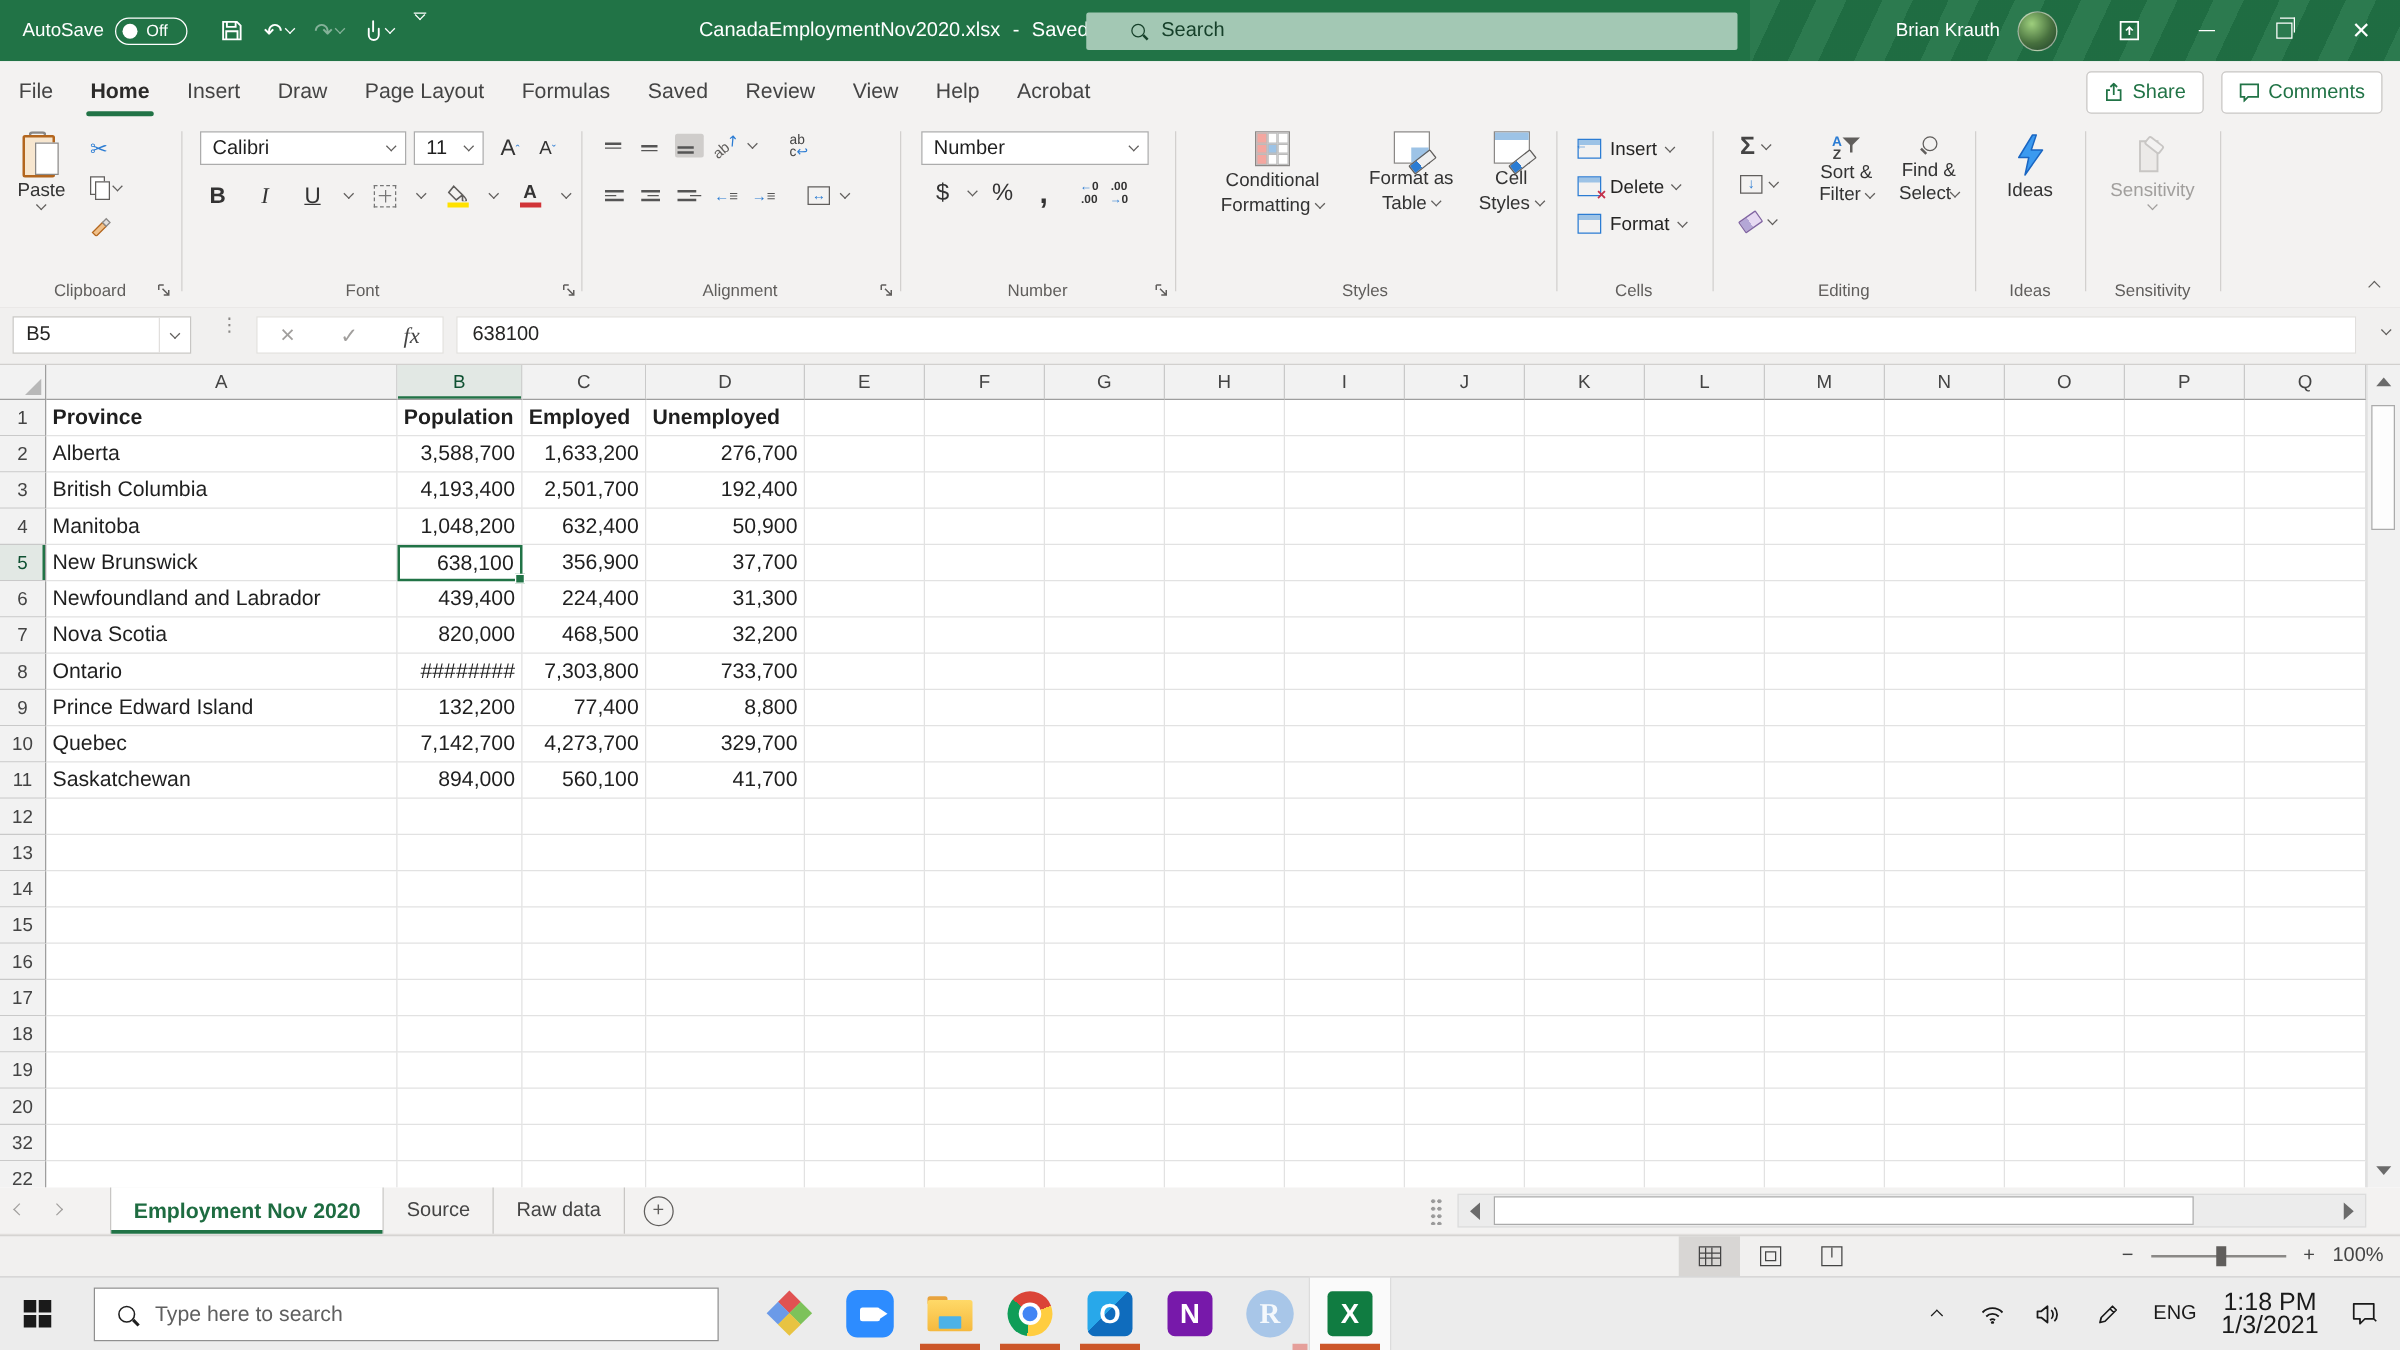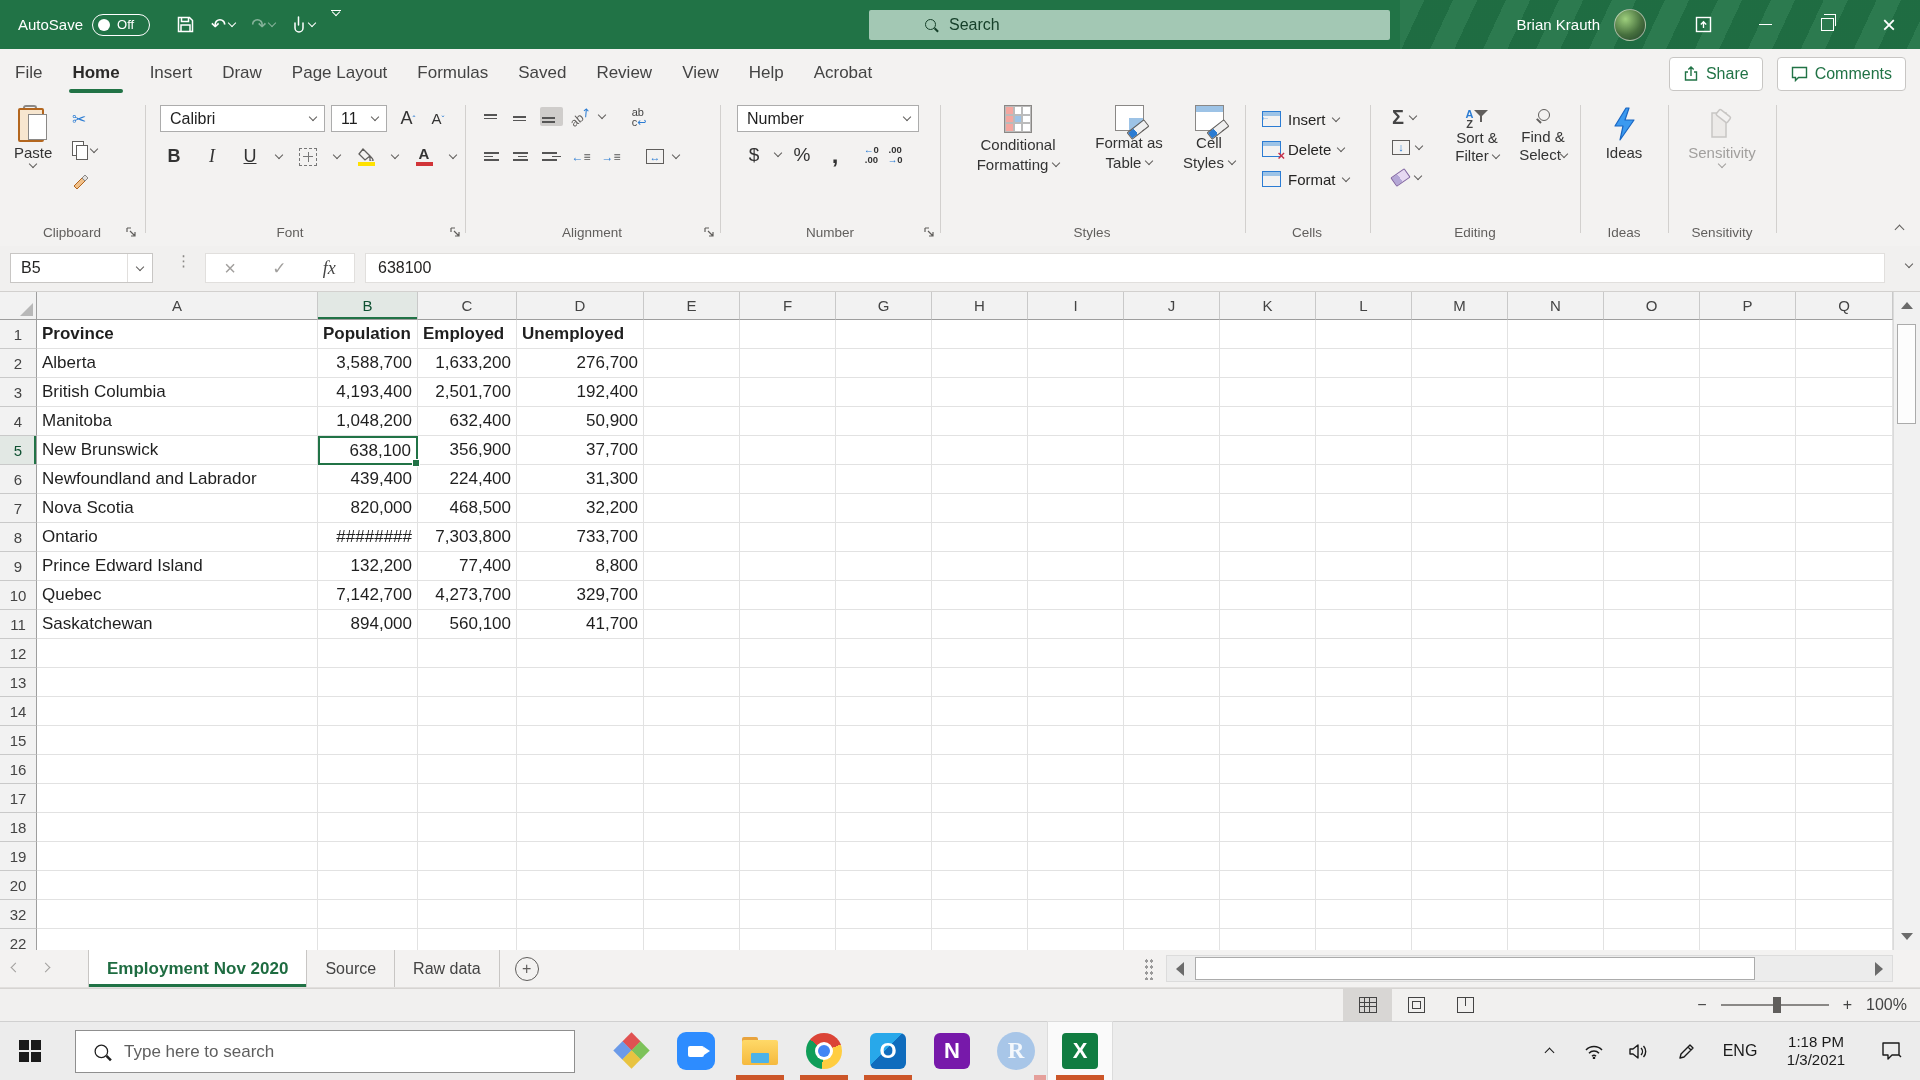--- a/index.html
+++ b/index.html
@@ -14,21 +14,21 @@
      background:repeating-linear-gradient(115deg,rgba(255,255,255,.05) 0 22px,rgba(0,0,0,.06) 22px 48px);pointer-events:none}
   .autosave{display:flex;align-items:center;gap:9px;margin-left:18px;font-size:15px}
   .pill{width:58px;height:22px;border:1.5px solid #fff;border-radius:12px;display:flex;align-items:center;gap:7px;padding:0 5px;box-sizing:border-box}
   .pill .dot{width:12px;height:12px;border-radius:50%;background:#fff}
   .pill .st{font-size:13px}
   .qat{display:flex;align-items:center;margin-left:20px;gap:4px}
   .qbtn{display:flex;align-items:center;gap:3px;padding:0 6px;height:30px;font-size:18px}
   .dim{opacity:.45}
   .ttl{position:absolute;left:723px;top:0;height:49px;transform:translateX(-50%);display:flex;align-items:center;gap:10px;font-size:16px;white-space:nowrap}
   .tsearch{position:absolute;left:869px;top:10px;width:521px;height:30px;background:#a3c8b4;border-radius:2px;
-     display:flex;align-items:center;gap:12px;padding-left:56px;box-sizing:border-box;color:#16402a;font-size:16px}
+     display:flex;align-items:center;gap:12px;padding-left:36px;box-sizing:border-box;color:#16402a;font-size:16px}
   .mag{position:relative;width:12px;height:12px}
   .mag::before{content:'';position:absolute;left:0;top:0;width:9px;height:9px;border:1.6px solid currentColor;border-radius:50%}
   .mag::after{content:'';position:absolute;left:9px;top:10px;width:5px;height:1.6px;background:currentColor;transform:rotate(45deg)}
   .tright{position:absolute;right:0;top:0;height:49px;display:flex;align-items:center}
   .uname{font-size:15px;margin-right:14px}
   .avatar{width:30px;height:30px;border-radius:50%;background:radial-gradient(circle at 35% 30%,#9ecf7d,#47703e 55%,#274a2e 90%);border:1px solid rgba(255,255,255,.5);margin-right:26px}
   .winbtn{width:62px;height:49px;display:flex;align-items:center;justify-content:center;font-size:17px}
   .restore-ic{position:relative;width:11px;height:11px;border:1.3px solid #fff}
   .restore-ic::before{content:'';position:absolute;left:2px;top:-5px;width:11px;height:11px;border:1.3px solid #fff;border-left:none;border-bottom:none}
   
@@ -179,21 +179,21 @@
   .chrome::before{content:'';position:absolute;left:9px;top:9px;width:18px;height:18px;background:#fff;border-radius:50%}
   .chrome::after{content:'';position:absolute;left:12px;top:12px;width:12px;height:12px;background:#4285f4;border-radius:50%}
   .sqapp{width:36px;height:36px;border-radius:6px;display:flex;align-items:center;justify-content:center;color:#fff;font-size:22px;font-weight:bold}
   .outlook{background:linear-gradient(135deg,#28a8ea 0 45%,#0f6cbd 45%)}
   .onenote{background:#7719aa}
   .rapp{width:38px;height:38px;border-radius:50%;background:#a8c6e8;display:flex;align-items:center;justify-content:center;color:#f4f8fc;font-size:23px;font-weight:bold;font-family:"Liberation Serif",serif}
   .excel{background:#107c41;border-radius:4px}
   .tray{position:absolute;right:0;top:0;height:58px;display:flex;align-items:center}
   .trayitem{height:58px;display:flex;align-items:center;justify-content:center;color:#1a1a1a}
   .lang{font-size:16px;width:56px}
-  .clock{width:96px;display:flex;flex-direction:column;align-items:center;font-size:15px;line-height:18px}
+  .clock{width:96px;display:flex;flex-direction:column;align-items:center;font-size:20px;line-height:18px}
   svg{display:block}
 </style>
 </head>
 <body>
 
 <div id="titlebar">
   <div class="autosave">
     <span>AutoSave</span>
     <span class="pill">
       <span class="dot"></span>
@@ -211,20 +211,26 @@
     <span class="qbtn">
       <svg width="15" height="18" viewBox="0 0 15 18">
           <path d="M7.5 1v8M4 7v5a4 4 0 0 0 8 0V7" fill="none" stroke="#fff" stroke-width="1.5" stroke-linecap="round"></path>
         </svg>
       <span class="chv sm"></span>
     </span>
     <span class="qbtn" style="flex-direction:column;gap:1px">
       <span style="width:10px;height:1.6px;background:#fff"></span>
       <span class="chv sm"></span>
     </span>
+  </div>
+  <div class="ttl">
+    <span>CanadaEmploymentNov2020.xlsx</span>
+    <span>-</span>
+    <span>Saved</span>
+    <span class="chv sm"></span>
   </div>
   <div class="tsearch">
     <span class="mag"></span>
     <span>Search</span>
   </div>
   <div class="tright">
     <span class="uname">Brian Krauth</span>
     <span class="avatar"></span>
     <span class="winbtn">
       <svg width="17" height="17" viewBox="0 0 17 17">

